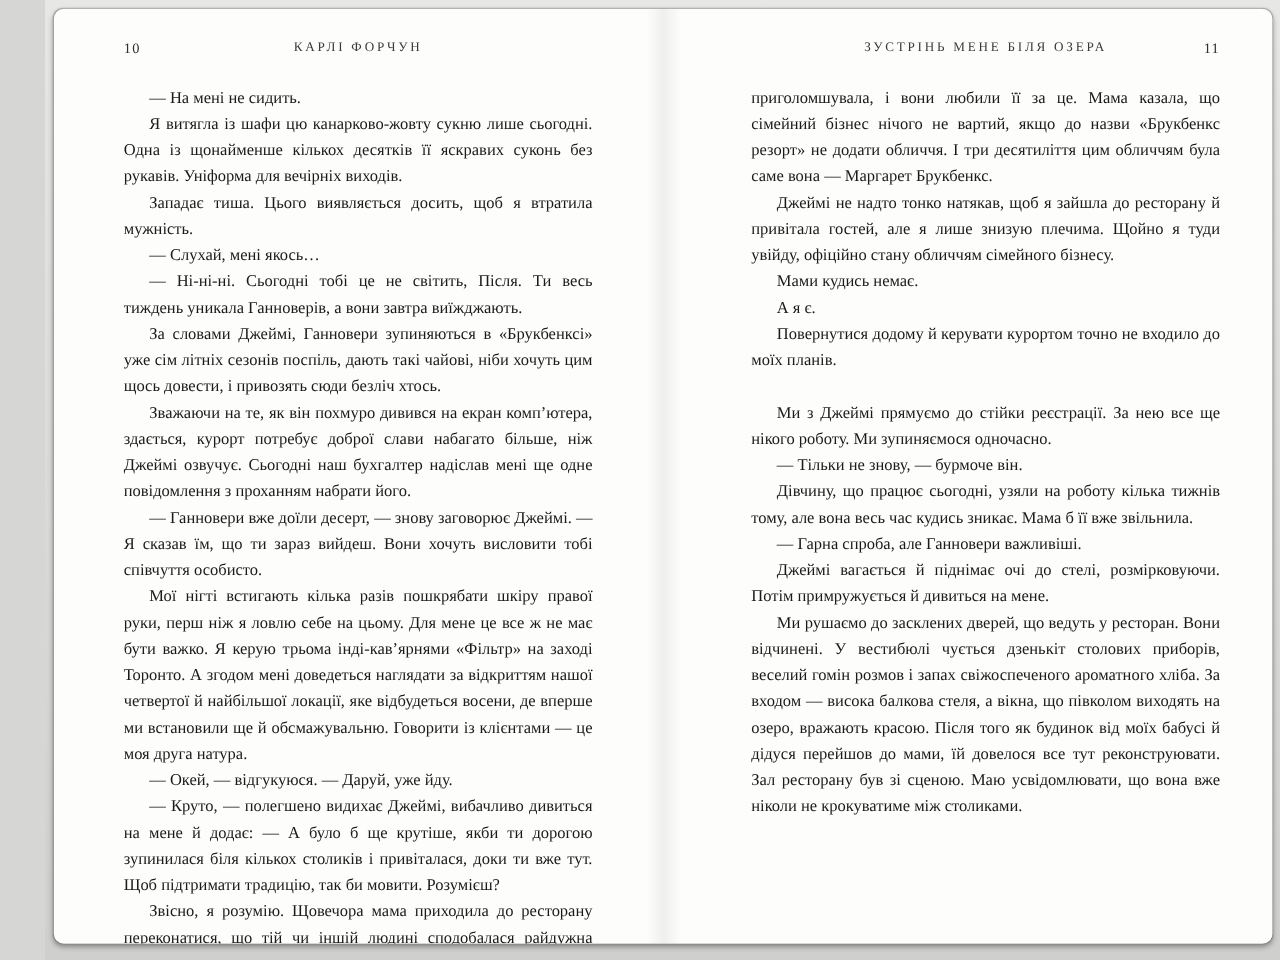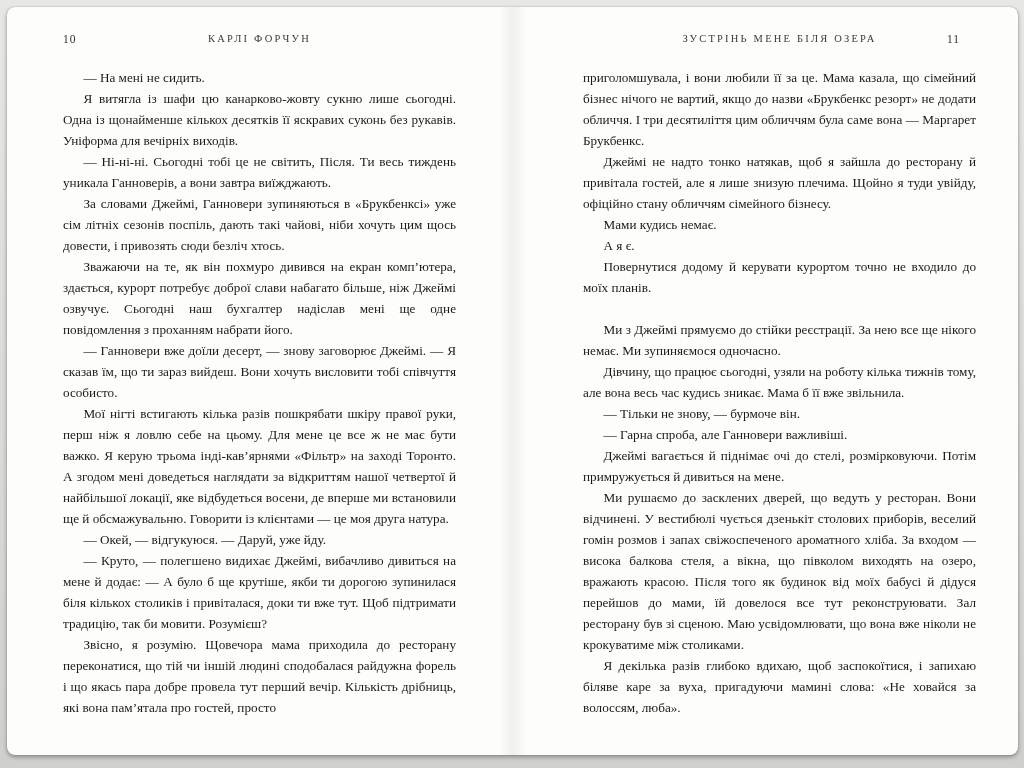--- a/index.html
+++ b/index.html
@@ -5,20 +5,21 @@
   * { margin:0; padding:0; box-sizing:border-box; }
   html, body {
     width:1024px; height:768px;
     overflow:hidden;
     background:#d6d6d4;
     font-family:"Liberation Serif","DejaVu Serif",serif;
   }
   .photo-bg {
     position:absolute; inset:0;
     background:linear-gradient(#e7e7e5, #cfcfcd);
+    margin-left:36px;
   }
   .spread {
     position:absolute; left:7px; top:7px; right:6px; bottom:13px;
     background:#fdfdfc;
     border-radius:8px;
     box-shadow:0 2px 4px rgba(50,50,50,.45), 0 0 1px rgba(0,0,0,.35);
     display:flex;
     overflow:hidden;
   }
   .page { flex:1; position:relative; overflow:hidden; }
@@ -34,21 +35,21 @@
     position:relative; height:16px;
     font-size:10.5px; letter-spacing:2.2px;
     color:#3a3a3a; text-align:center;
     white-space:nowrap;
   }
   .pagenum {
     position:absolute; top:0;
     font-size:11.5px; letter-spacing:1px; color:#2e2e2e;
   }
   .page.left  .pagenum { left:0; }
-  .page.right .pagenum { right:16px; }
+  .page.right .pagenum { right:0; }
   .body {
     margin-top:18px;
     font-size:13.2px; line-height:21px;
     color:#1a1a1a;
     text-align:justify;
   }
   .para { margin:0; }
   .para.indent { text-indent:1.55em; }
   .para.break-before { margin-top:21px; }
 </style>
@@ -59,20 +60,22 @@
   <div class="spread">
 
     <div class="page left">
       <div class="running-line">
         <span class="pagenum">10</span>
         <span class="running-title">КАРЛІ ФОРЧУН</span>
       </div>
       <div class="body">
           <p class="para indent">— На мені не сидить.</p>
           <p class="para indent">Я витягла із шафи цю канарково-жовту сукню лише сьогодні. Одна із щонайменше кількох десятків її яскравих суконь без рукавів. Уніформа для вечірніх виходів.</p>
+          <p class="para indent">Западає тиша. Цього виявляється досить, щоб я втратила мужність.</p>
+          <p class="para indent">— Слухай, мені якось…</p>
           <p class="para indent">— Ні-ні-ні. Сьогодні тобі це не світить, Після. Ти весь тиждень уникала Ганноверів, а вони завтра виїжджають.</p>
           <p class="para indent">За словами Джеймі, Ганновери зупиняються в «Брукбенксі» уже сім літніх сезонів поспіль, дають такі чайові, ніби хочуть цим щось довести, і привозять сюди безліч хтось.</p>
           <p class="para indent">Зважаючи на те, як він похмуро дивився на екран комп’ютера, здається, курорт потребує доброї слави набагато більше, ніж Джеймі озвучує. Сьогодні наш бухгалтер надіслав мені ще одне повідомлення з проханням набрати його.</p>
           <p class="para indent">— Ганновери вже доїли десерт, — знову заговорює Джеймі. — Я сказав їм, що ти зараз вийдеш. Вони хочуть висловити тобі співчуття особисто.</p>
           <p class="para indent">Мої нігті встигають кілька разів пошкрябати шкіру правої руки, перш ніж я ловлю себе на цьому. Для мене це все ж не має бути важко. Я керую трьома інді-кав’ярнями «Фільтр» на заході Торонто. А згодом мені доведеться наглядати за відкриттям нашої четвертої й найбільшої локації, яке відбудеться восени, де вперше ми встановили ще й обсмажувальню. Говорити із клієнтами — це моя друга натура.</p>
           <p class="para indent">— Окей, — відгукуюся. — Даруй, уже йду.</p>
           <p class="para indent">— Круто, — полегшено видихає Джеймі, вибачливо дивиться на мене й додає: — А було б ще крутіше, якби ти дорогою зупинилася біля кількох столиків і привіталася, доки ти вже тут. Щоб підтримати традицію, так би мовити. Розумієш?</p>
           <p class="para indent">Звісно, я розумію. Щовечора мама приходила до ресторану переконатися, що тій чи іншій людині сподобалася райдужна форель і що якась пара добре провела тут перший вечір. Кількість дрібниць, які вона пам’ятала про гостей, просто</p>
         </div>
     </div>
@@ -81,25 +84,24 @@
       <div class="running-line">
         <span class="running-title">ЗУСТРІНЬ МЕНЕ БІЛЯ ОЗЕРА</span>
         <span class="pagenum">11</span>
       </div>
       <div class="body">
           <p class="para">приголомшувала, і вони любили її за це. Мама казала, що сімейний бізнес нічого не вартий, якщо до назви «Брукбенкс резорт» не додати обличчя. І три десятиліття цим обличчям була саме вона — Маргарет Брукбенкс.</p>
           <p class="para indent">Джеймі не надто тонко натякав, щоб я зайшла до ресторану й привітала гостей, але я лише знизую плечима. Щойно я туди увійду, офіційно стану обличчям сімейного бізнесу.</p>
           <p class="para indent">Мами кудись немає.</p>
           <p class="para indent">А я є.</p>
           <p class="para indent">Повернутися додому й керувати курортом точно не входило до моїх планів.</p>
-          <p class="para indent break-before">Ми з Джеймі прямуємо до стійки реєстрації. За нею все ще нікого немає. Ми зупиняємося одночасно.</p>
+          <p class="para indent break-before">Ми з Джеймі прямуємо до стійки реєстрації. За нею все ще нікого роботу. Ми зупиняємося одночасно.</p>
+          <p class="para indent">— Тільки не знову, — бурмоче він.</p>
           <p class="para indent">Дівчину, що працює сьогодні, узяли на роботу кілька тижнів тому, але вона весь час кудись зникає. Мама б її вже звільнила.</p>
-          <p class="para indent">— Тільки не знову, — бурмоче він.</p>
           <p class="para indent">— Гарна спроба, але Ганновери важливіші.</p>
           <p class="para indent">Джеймі вагається й піднімає очі до стелі, розмірковуючи. Потім примружується й дивиться на мене.</p>
           <p class="para indent">Ми рушаємо до засклених дверей, що ведуть у ресторан. Вони відчинені. У вестибюлі чується дзенькіт столових приборів, веселий гомін розмов і запах свіжоспеченого ароматного хліба. За входом — висока балкова стеля, а вікна, що півколом виходять на озеро, вражають красою. Після того як будинок від моїх бабусі й дідуся перейшов до мами, їй довелося все тут реконструювати. Зал ресторану був зі сценою. Маю усвідомлювати, що вона вже ніколи не крокуватиме між столиками.</p>
-          <p class="para indent">Я декілька разів глибоко вдихаю, щоб заспокоїтися, і запихаю біляве каре за вуха, пригадуючи мамині слова: «Не ховайся за волоссям, люба».</p>
         </div>
     </div>
 
     <div class="gutter"></div>
   </div>
 </div>
 
 </body></html>

